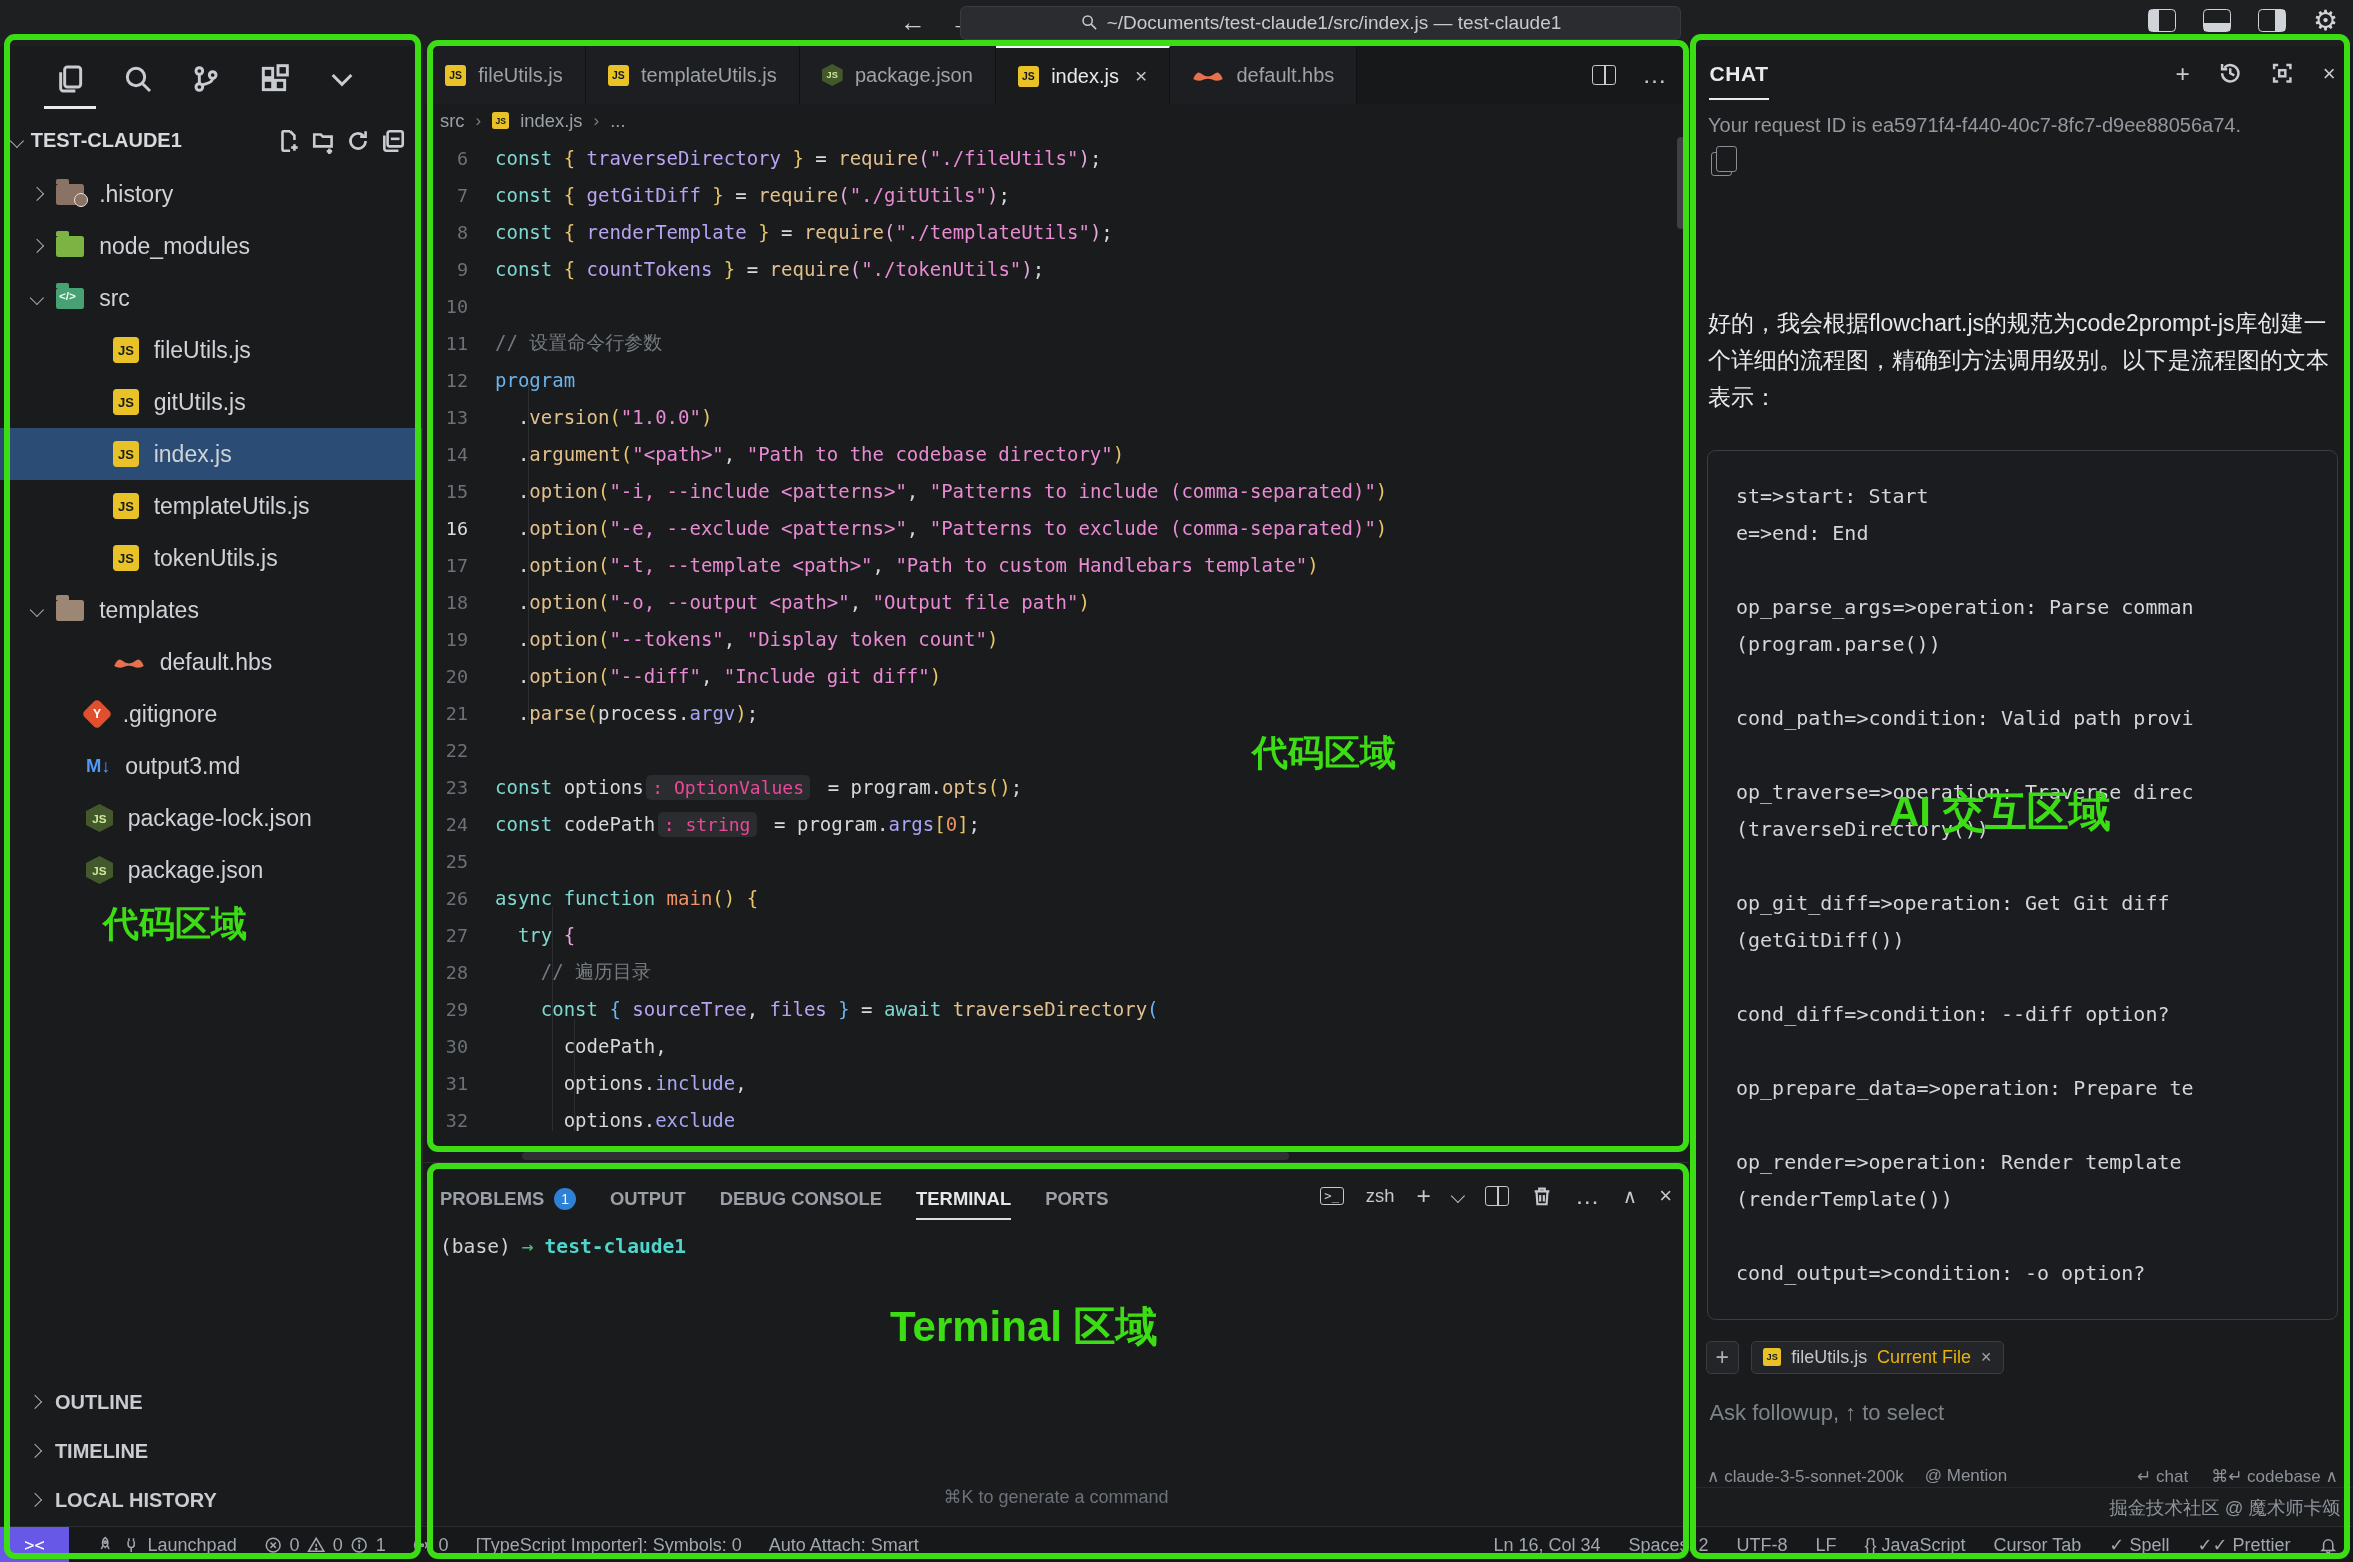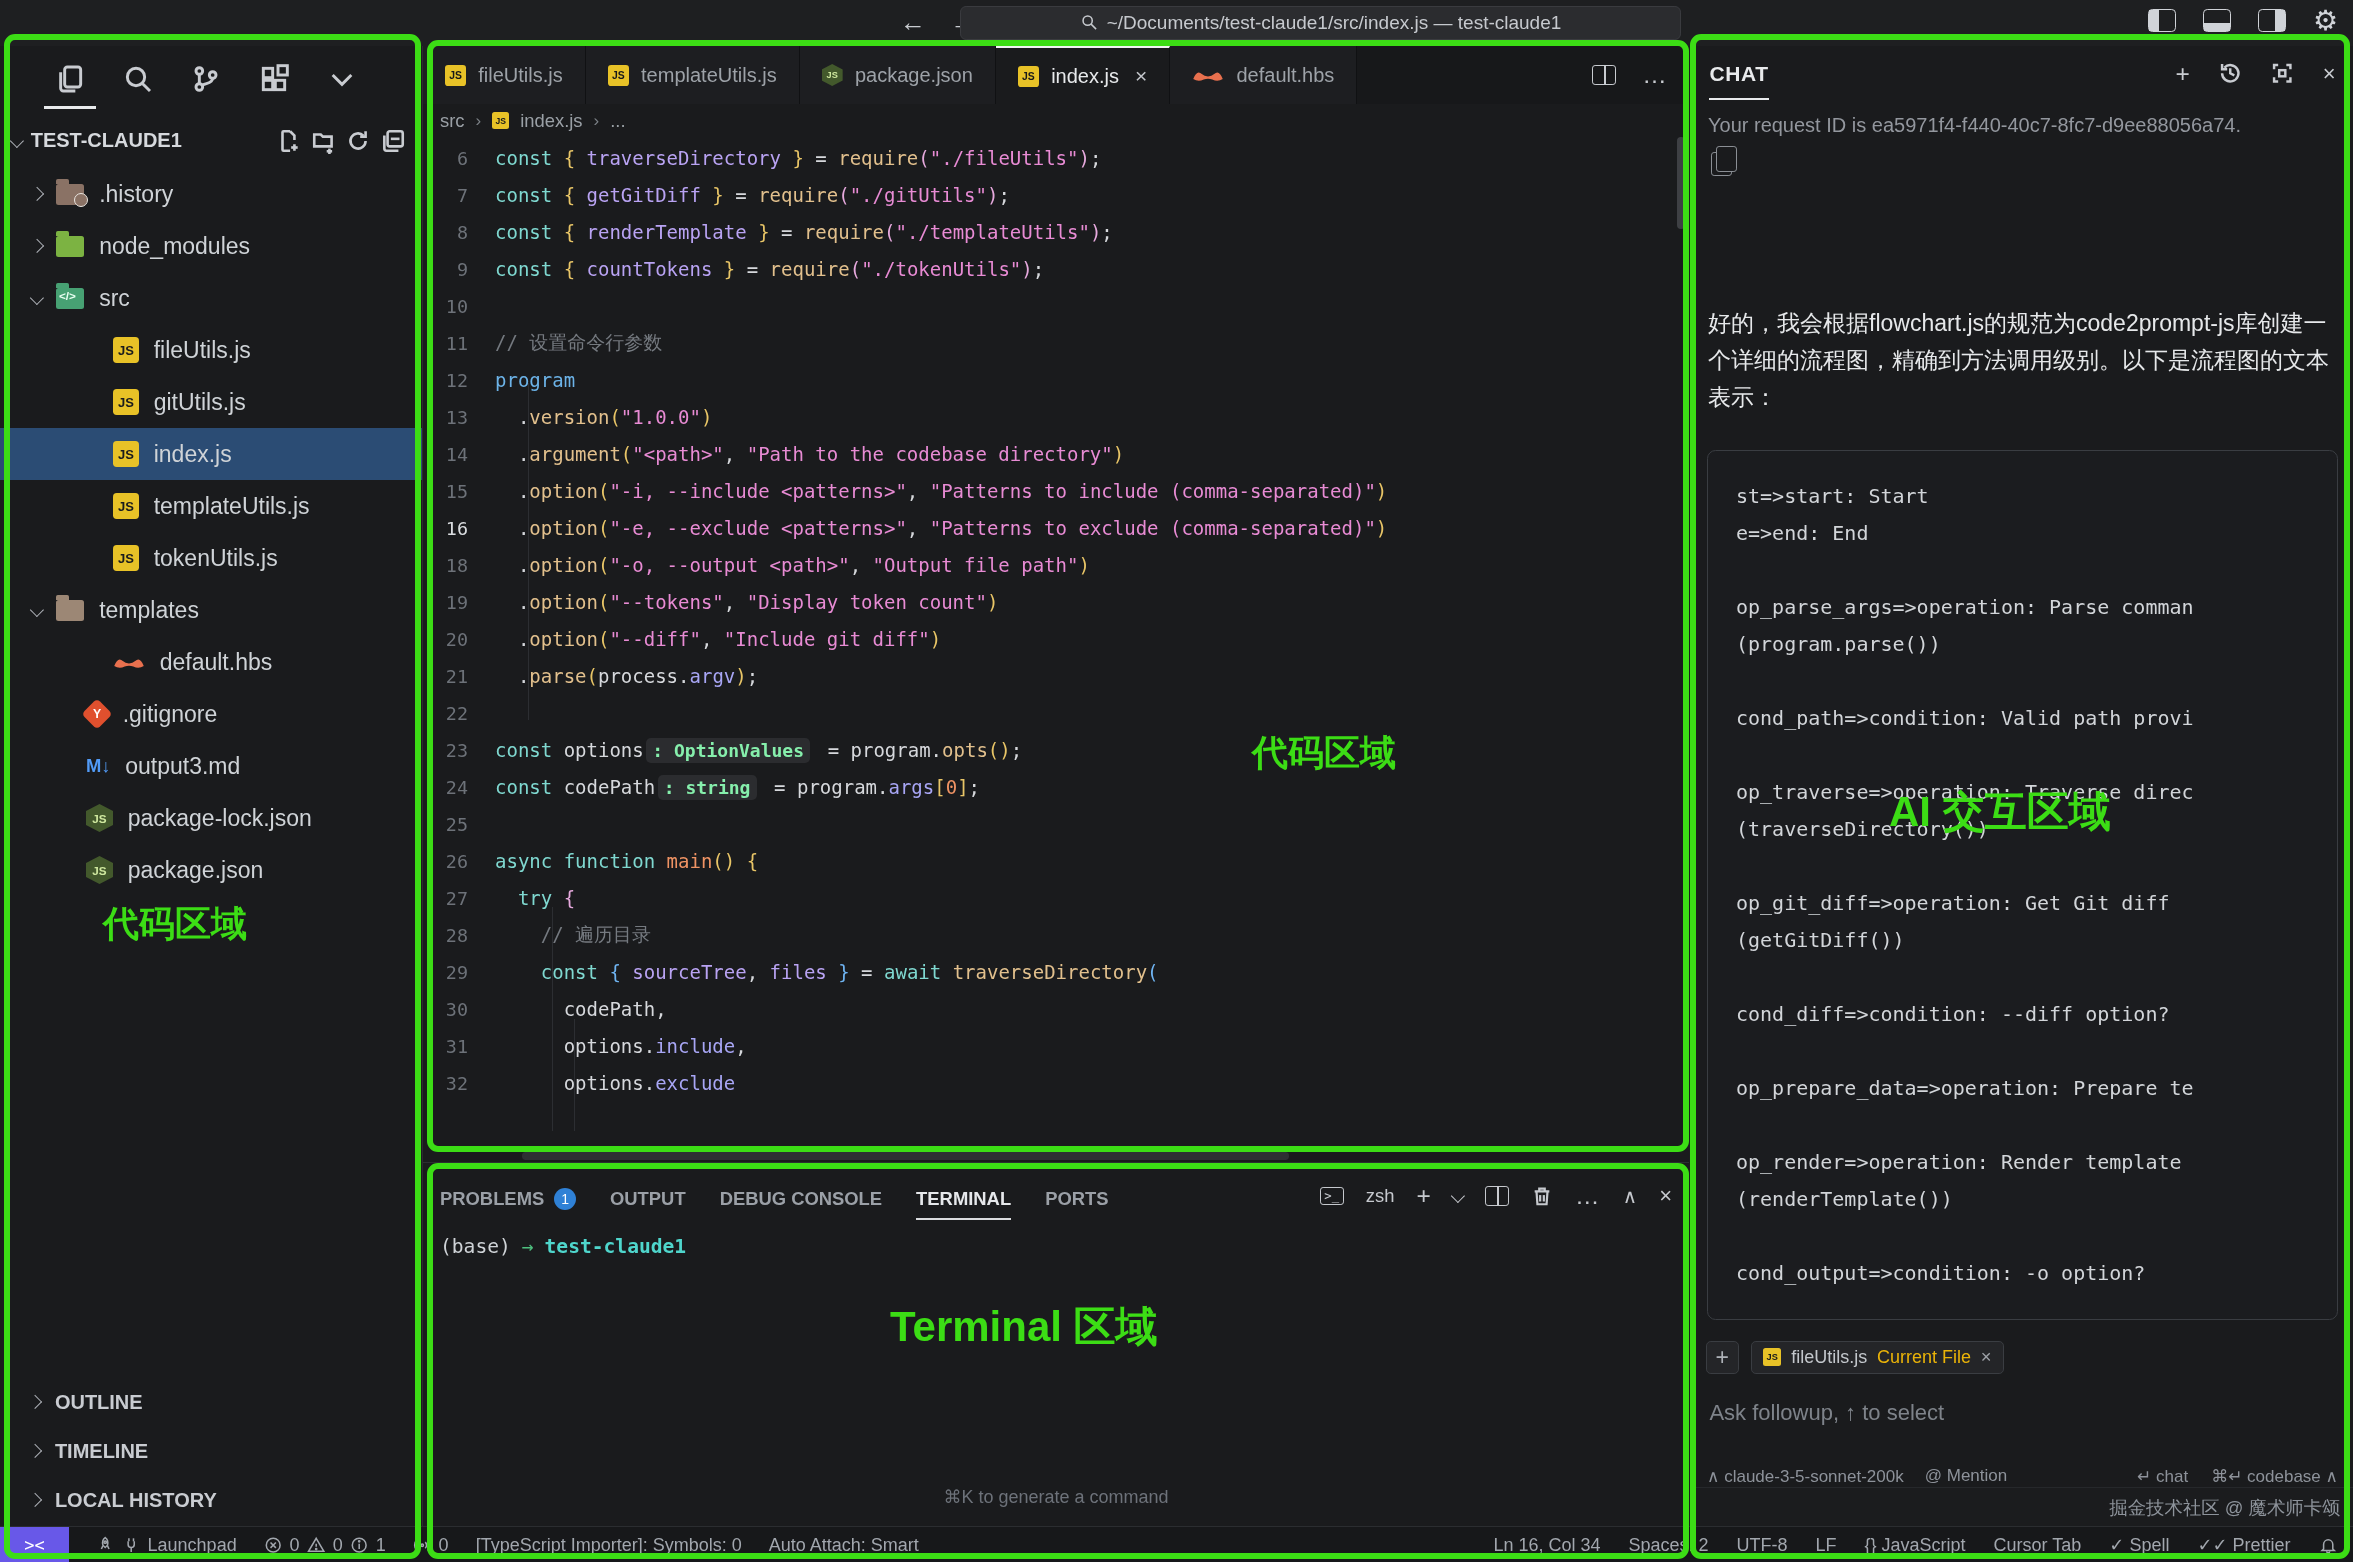--- a/index.html
+++ b/index.html
@@ -76,21 +76,21 @@
   .code { flex:1; position:relative; overflow:hidden; font-family:"DejaVu Sans Mono",monospace; font-size:19px; padding-top:2.5px; }
   .cl { height:37px; display:flex; align-items:center; white-space:pre; }
   .cl:first-child { margin-top:-18.4px; }
   .ln { width:72px; text-align:right; padding-right:27px; color:#6d7279; font-size:18.4px; flex:none; }
   .cl.cur .ln { color:#dadde0; }
   .tok-k { color:#7fd8d0; } .tok-y { color:#e8c567; } .tok-p { color:#e6a9dd; }
   .tok-b { color:#6fb4f2; } .tok-i { color:#b9a3f3; } .tok-f { color:#e2c08d; }
   .tok-d { color:#ef9364; } .tok-s { color:#e88bd4; } .tok-g { color:#6cb3e8; }
   .tok-v { color:#a8a6f5; } .tok-c { color:#757a80; } .tok-t { color:#d6d8dc; }
   .tok-n { color:#ef9364; }
-  .tok-h { background:#2b2c2f; color:#86efac; border-radius:4.9px; padding:1.8px 6.1px; margin:0 6.1px 0 2.5px; font-size:18px;font-weight:bold; }
+  .tok-h { background:#2b2c2f; color:#ec4899; border-radius:4.9px; padding:1.8px 6.1px; margin:0 6.1px 0 2.5px; font-size:18px; }
   .guide { position:absolute; width:1.2px; background:#2c2e32; }
   .vscroll { position:absolute; right:3.7px; top:0; width:8.6px; height:92px; background:rgba(120,125,132,.38); border-radius:4.3px; }
   .hscroll { position:absolute; left:99px; bottom:2.5px; width:767px; height:7.4px; background:rgba(120,125,132,.22); border-radius:3.7px; }
 
   
   .terminal { height:364px; border-top:0.6px solid #2c2e31; background:#1a1b1d; position:relative; flex:none; }
   .termbar { height:47px; display:flex; align-items:flex-end; padding:0 17px; gap:34px; font-size:18.4px; color:#9ba0a7; font-weight:bold; }
   .ttab { position:relative; display:flex; gap:9.8px; align-items:center; cursor:pointer; }
   .ttab.active { color:#e6e8eb; }
   .ttab.active::after { content:""; position:absolute; left:0; right:0; bottom:-9.8px; height:1.8px; background:#d9dbde; }
@@ -369,20 +369,21 @@
         <div class="cl"><span class="ln">7</span><span class="lc"><span class="tok-k">const </span><span class="tok-y">{ </span><span class="tok-i">getGitDiff</span><span class="tok-y"> }</span><span class="tok-t"> = </span><span class="tok-f">require</span><span class="tok-p">(</span><span class="tok-s">"./gitUtils"</span><span class="tok-p">)</span><span class="tok-t">;</span></span></div>
         <div class="cl"><span class="ln">8</span><span class="lc"><span class="tok-k">const </span><span class="tok-y">{ </span><span class="tok-i">renderTemplate</span><span class="tok-y"> }</span><span class="tok-t"> = </span><span class="tok-f">require</span><span class="tok-p">(</span><span class="tok-s">"./templateUtils"</span><span class="tok-p">)</span><span class="tok-t">;</span></span></div>
         <div class="cl"><span class="ln">9</span><span class="lc"><span class="tok-k">const </span><span class="tok-y">{ </span><span class="tok-i">countTokens</span><span class="tok-y"> }</span><span class="tok-t"> = </span><span class="tok-f">require</span><span class="tok-p">(</span><span class="tok-s">"./tokenUtils"</span><span class="tok-p">)</span><span class="tok-t">;</span></span></div>
         <div class="cl"><span class="ln">10</span><span class="lc"></span></div>
         <div class="cl"><span class="ln">11</span><span class="lc"><span class="tok-c">// 设置命令行参数</span></span></div>
         <div class="cl"><span class="ln">12</span><span class="lc"><span class="tok-g">program</span></span></div>
         <div class="cl"><span class="ln">13</span><span class="lc"><span class="tok-t">  .</span><span class="tok-f">version</span><span class="tok-y">(</span><span class="tok-s">"1.0.0"</span><span class="tok-y">)</span></span></div>
         <div class="cl"><span class="ln">14</span><span class="lc"><span class="tok-t">  .</span><span class="tok-f">argument</span><span class="tok-y">(</span><span class="tok-s">"&lt;path&gt;"</span><span class="tok-t">, </span><span class="tok-s">"Path to the codebase directory"</span><span class="tok-y">)</span></span></div>
         <div class="cl"><span class="ln">15</span><span class="lc"><span class="tok-t">  .</span><span class="tok-f">option</span><span class="tok-y">(</span><span class="tok-s">"-i, --include &lt;patterns&gt;"</span><span class="tok-t">, </span><span class="tok-s">"Patterns to include (comma-separated)"</span><span class="tok-y">)</span></span></div>
         <div class="cl cur"><span class="ln">16</span><span class="lc"><span class="tok-t">  .</span><span class="tok-f">option</span><span class="tok-y">(</span><span class="tok-s">"-e, --exclude &lt;patterns&gt;"</span><span class="tok-t">, </span><span class="tok-s">"Patterns to exclude (comma-separated)"</span><span class="tok-y">)</span></span></div>
+        <div class="cl"><span class="ln">17</span><span class="lc"><span class="tok-t">  .</span><span class="tok-f">option</span><span class="tok-y">(</span><span class="tok-s">"-t, --template &lt;path&gt;"</span><span class="tok-t">, </span><span class="tok-s">"Path to custom Handlebars template"</span><span class="tok-y">)</span></span></div>
         <div class="cl"><span class="ln">18</span><span class="lc"><span class="tok-t">  .</span><span class="tok-f">option</span><span class="tok-y">(</span><span class="tok-s">"-o, --output &lt;path&gt;"</span><span class="tok-t">, </span><span class="tok-s">"Output file path"</span><span class="tok-y">)</span></span></div>
         <div class="cl"><span class="ln">19</span><span class="lc"><span class="tok-t">  .</span><span class="tok-f">option</span><span class="tok-y">(</span><span class="tok-s">"--tokens"</span><span class="tok-t">, </span><span class="tok-s">"Display token count"</span><span class="tok-y">)</span></span></div>
         <div class="cl"><span class="ln">20</span><span class="lc"><span class="tok-t">  .</span><span class="tok-f">option</span><span class="tok-y">(</span><span class="tok-s">"--diff"</span><span class="tok-t">, </span><span class="tok-s">"Include git diff"</span><span class="tok-y">)</span></span></div>
         <div class="cl"><span class="ln">21</span><span class="lc"><span class="tok-t">  .</span><span class="tok-f">parse</span><span class="tok-y">(</span><span class="tok-t">process.</span><span class="tok-v">argv</span><span class="tok-y">)</span><span class="tok-t">;</span></span></div>
         <div class="cl"><span class="ln">22</span><span class="lc"></span></div>
         <div class="cl"><span class="ln">23</span><span class="lc"><span class="tok-k">const </span><span class="tok-t">options</span><span class="tok-h">: OptionValues</span><span class="tok-t"> = program.</span><span class="tok-f">opts</span><span class="tok-y">()</span><span class="tok-t">;</span></span></div>
         <div class="cl"><span class="ln">24</span><span class="lc"><span class="tok-k">const </span><span class="tok-t">codePath</span><span class="tok-h">: string</span><span class="tok-t"> = program.</span><span class="tok-v">args</span><span class="tok-y">[</span><span class="tok-n">0</span><span class="tok-y">]</span><span class="tok-t">;</span></span></div>
         <div class="cl"><span class="ln">25</span><span class="lc"></span></div>
         <div class="cl"><span class="ln">26</span><span class="lc"><span class="tok-k">async </span><span class="tok-k">function </span><span class="tok-d">main</span><span class="tok-y">()</span><span class="tok-t"> </span><span class="tok-y">{</span></span></div>
         <div class="cl"><span class="ln">27</span><span class="lc"><span class="tok-t">  </span><span class="tok-k">try</span><span class="tok-t"> </span><span class="tok-p">{</span></span></div>

